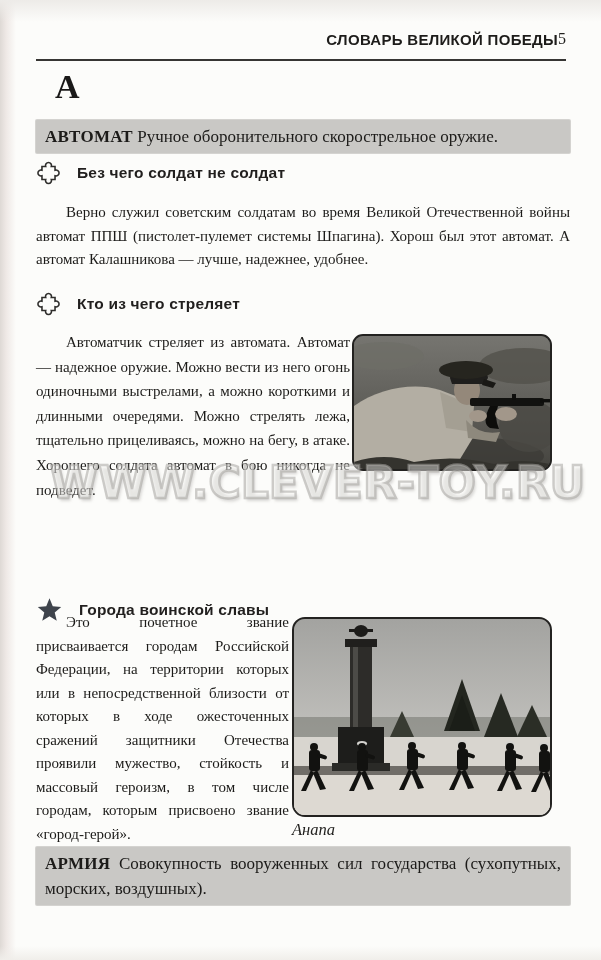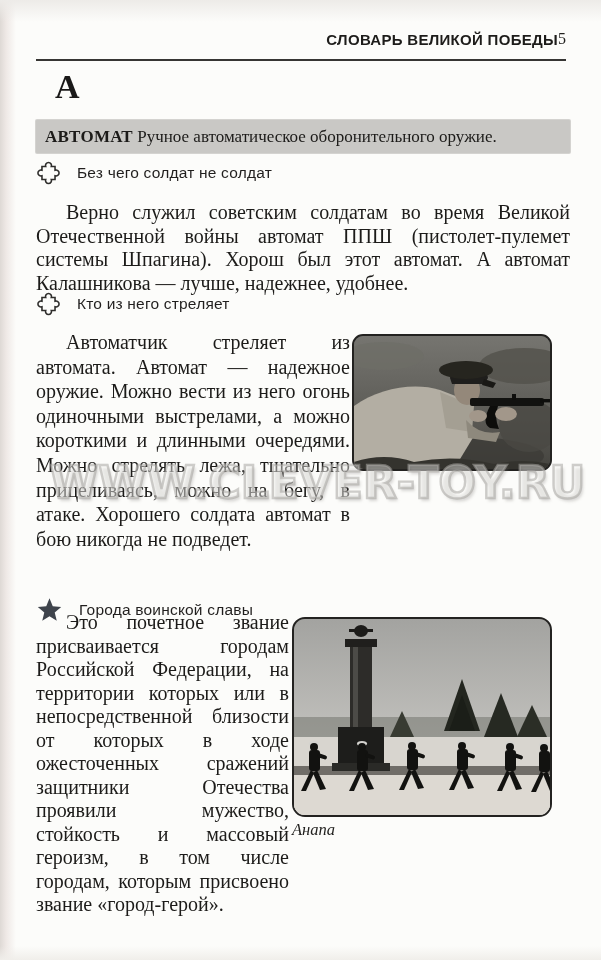--- a/index.html
+++ b/index.html
@@ -27,25 +27,25 @@
   .defbar{position:absolute;left:36px;width:534px;background:#c9c8c5;
     padding:4px 9px;box-sizing:border-box;font-size:17px;line-height:25px;
     text-align:justify;border-radius:1px;box-shadow:0 0 0 1px #d4d3d0;}
   .defbar .term{font-weight:bold;letter-spacing:.3px;}
   #bar1{top:120px;}
   #bar2{top:502px;}
   #bar3{top:847px;}
 
   .sec-row{position:absolute;left:36px;display:flex;align-items:center;gap:16px;}
   #sec1{top:159px;} #sec2{top:290px;} #sec3{top:597px;}
-  .sec-label{font-family:"Liberation Sans", sans-serif;font-weight:normal;
+  .sec-label{font-family:"Liberation Sans", sans-serif;font-weight:bold;
     font-size:15.5px;color:#211f1e;letter-spacing:.2px;}
   .icon{flex:0 0 auto;display:block;}
 
-  .para{position:absolute;text-align:justify;font-size:20px;}
+  .para{position:absolute;text-align:justify;font-size:15px;}
   .para p{margin:0;text-indent:30px;}
   #para1{left:36px;top:201px;width:534px;line-height:23.6px;}
   #col1{left:36px;top:330px;width:314px;line-height:24.6px;}
   #col2{left:36px;top:611px;width:253px;line-height:23.5px;}
 
   .photo{position:absolute;border:2px solid #232220;border-radius:11px;
     overflow:hidden;background:#555;}
   #photo1{left:352px;top:334px;width:196px;height:133px;}
   #photo2{left:292px;top:617px;width:256px;height:196px;border-radius:13px;}
   .photo svg{display:block;}
@@ -71,39 +71,39 @@
   <div class="hdr">
     <span class="hdr-title">СЛОВАРЬ ВЕЛИКОЙ ПОБЕДЫ</span>
     <span class="hdr-num">5</span>
   </div>
   <div class="hdr-rule"></div>
 
   <div class="letter">А</div>
 
   <div class="defbar" id="bar1">
     <span class="term">АВТОМАТ</span>
-    <span>Ручное автоматическое оборонительного оружие.</span>
+    <span>Ручное оборонительного скорострельное оружие.</span>
   </div>
 
   <div class="sec-row" id="sec1">
     <svg class="icon" width="25" height="28" viewBox="0 0 24 30">
       <path d="M5 8 h4 a3.2 3.2 0 1 1 6 0 h4 v4 a3.2 3.2 0 1 1 0 6 v4 h-4 a3.2 3.2 0 1 1 -6 0 h-4 v-4 a3.2 3.2 0 1 1 0 -6 z" fill="none" stroke="#2e2d2b" stroke-width="1.7"></path>
     </svg>
     <span class="sec-label">Без чего солдат не солдат</span>
   </div>
 
   <div class="para" id="para1">
     <p>Верно служил советским солдатам во время Великой Отечественной войны автомат ППШ (пистолет-пулемет системы Шпагина). Хорош был этот автомат. А автомат Калашникова — лучше, надежнее, удобнее.</p>
   </div>
 
   <div class="sec-row" id="sec2">
     <svg class="icon" width="25" height="28" viewBox="0 0 24 30">
       <path d="M5 8 h4 a3.2 3.2 0 1 1 6 0 h4 v4 a3.2 3.2 0 1 1 0 6 v4 h-4 a3.2 3.2 0 1 1 -6 0 h-4 v-4 a3.2 3.2 0 1 1 0 -6 z" fill="none" stroke="#2e2d2b" stroke-width="1.7"></path>
     </svg>
-    <span class="sec-label">Кто из него стреляет</span>
+    <span class="sec-label">Кто из чего стреляет</span>
   </div>
 
   <div class="para" id="col1">
     <p>Автоматчик стреляет из автомата. Автомат — надежное оружие. Можно вести из него огонь одиночными выстрелами, а можно короткими и длинными очередями. Можно стрелять лежа, тщательно прицеливаясь, можно на бегу, в атаке. Хорошего солдата автомат в бою никогда не подведет.</p>
   </div>
 
   <div class="photo" id="photo1">
     <svg width="196" height="133" viewBox="0 0 196 133">
       <defs>
         <linearGradient id="grass1" x1="0" y1="0" x2="0" y2="1">
@@ -186,13 +186,17 @@
       <use href="#marcher" x="62" y="122"></use>
       <use href="#marcher" x="112" y="121"></use>
       <use href="#marcher" x="162" y="121"></use>
       <use href="#marcher" x="210" y="122"></use>
       <use href="#marcher" x="244" y="123"></use>
     </svg>
   </div>
 
   <div class="caption">Анапа</div>
 
+  <div class="defbar" id="bar3">
+    <span class="term">АРМИЯ</span>
+    <span>Совокупность вооруженных сил государства (сухопутных, морских, воздушных).</span>
+  </div>
 </div>
 
 </body></html>

